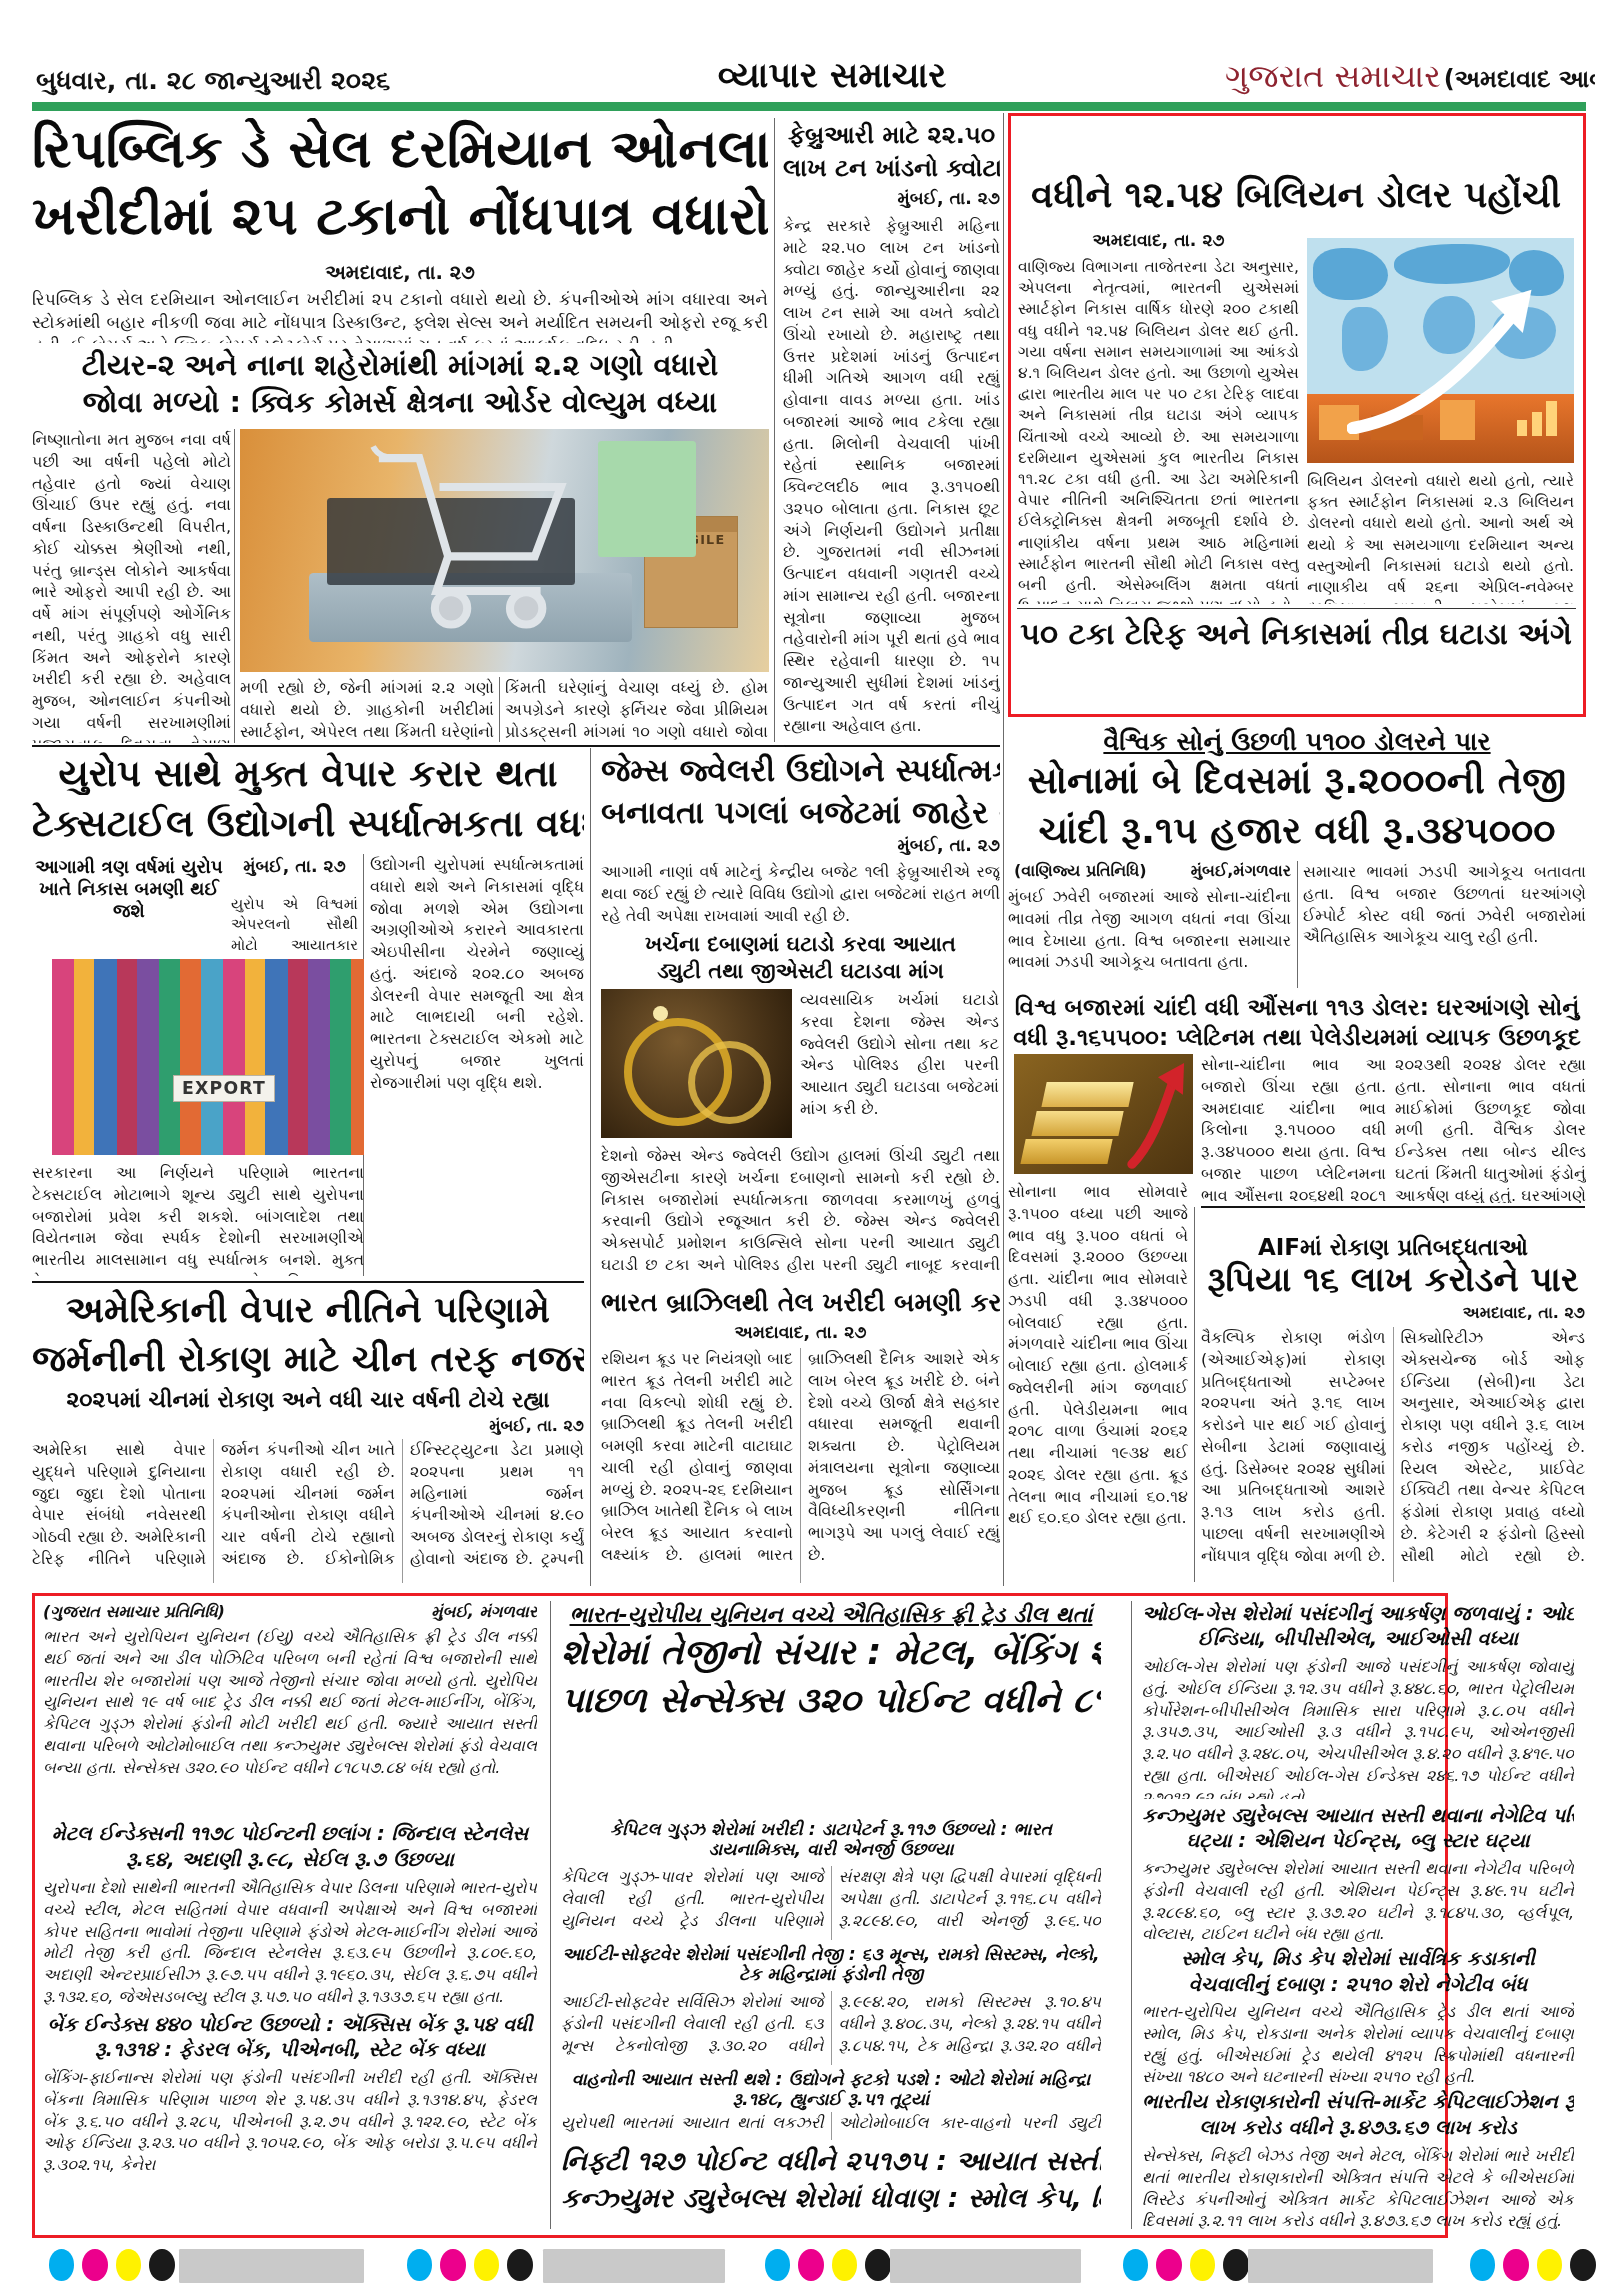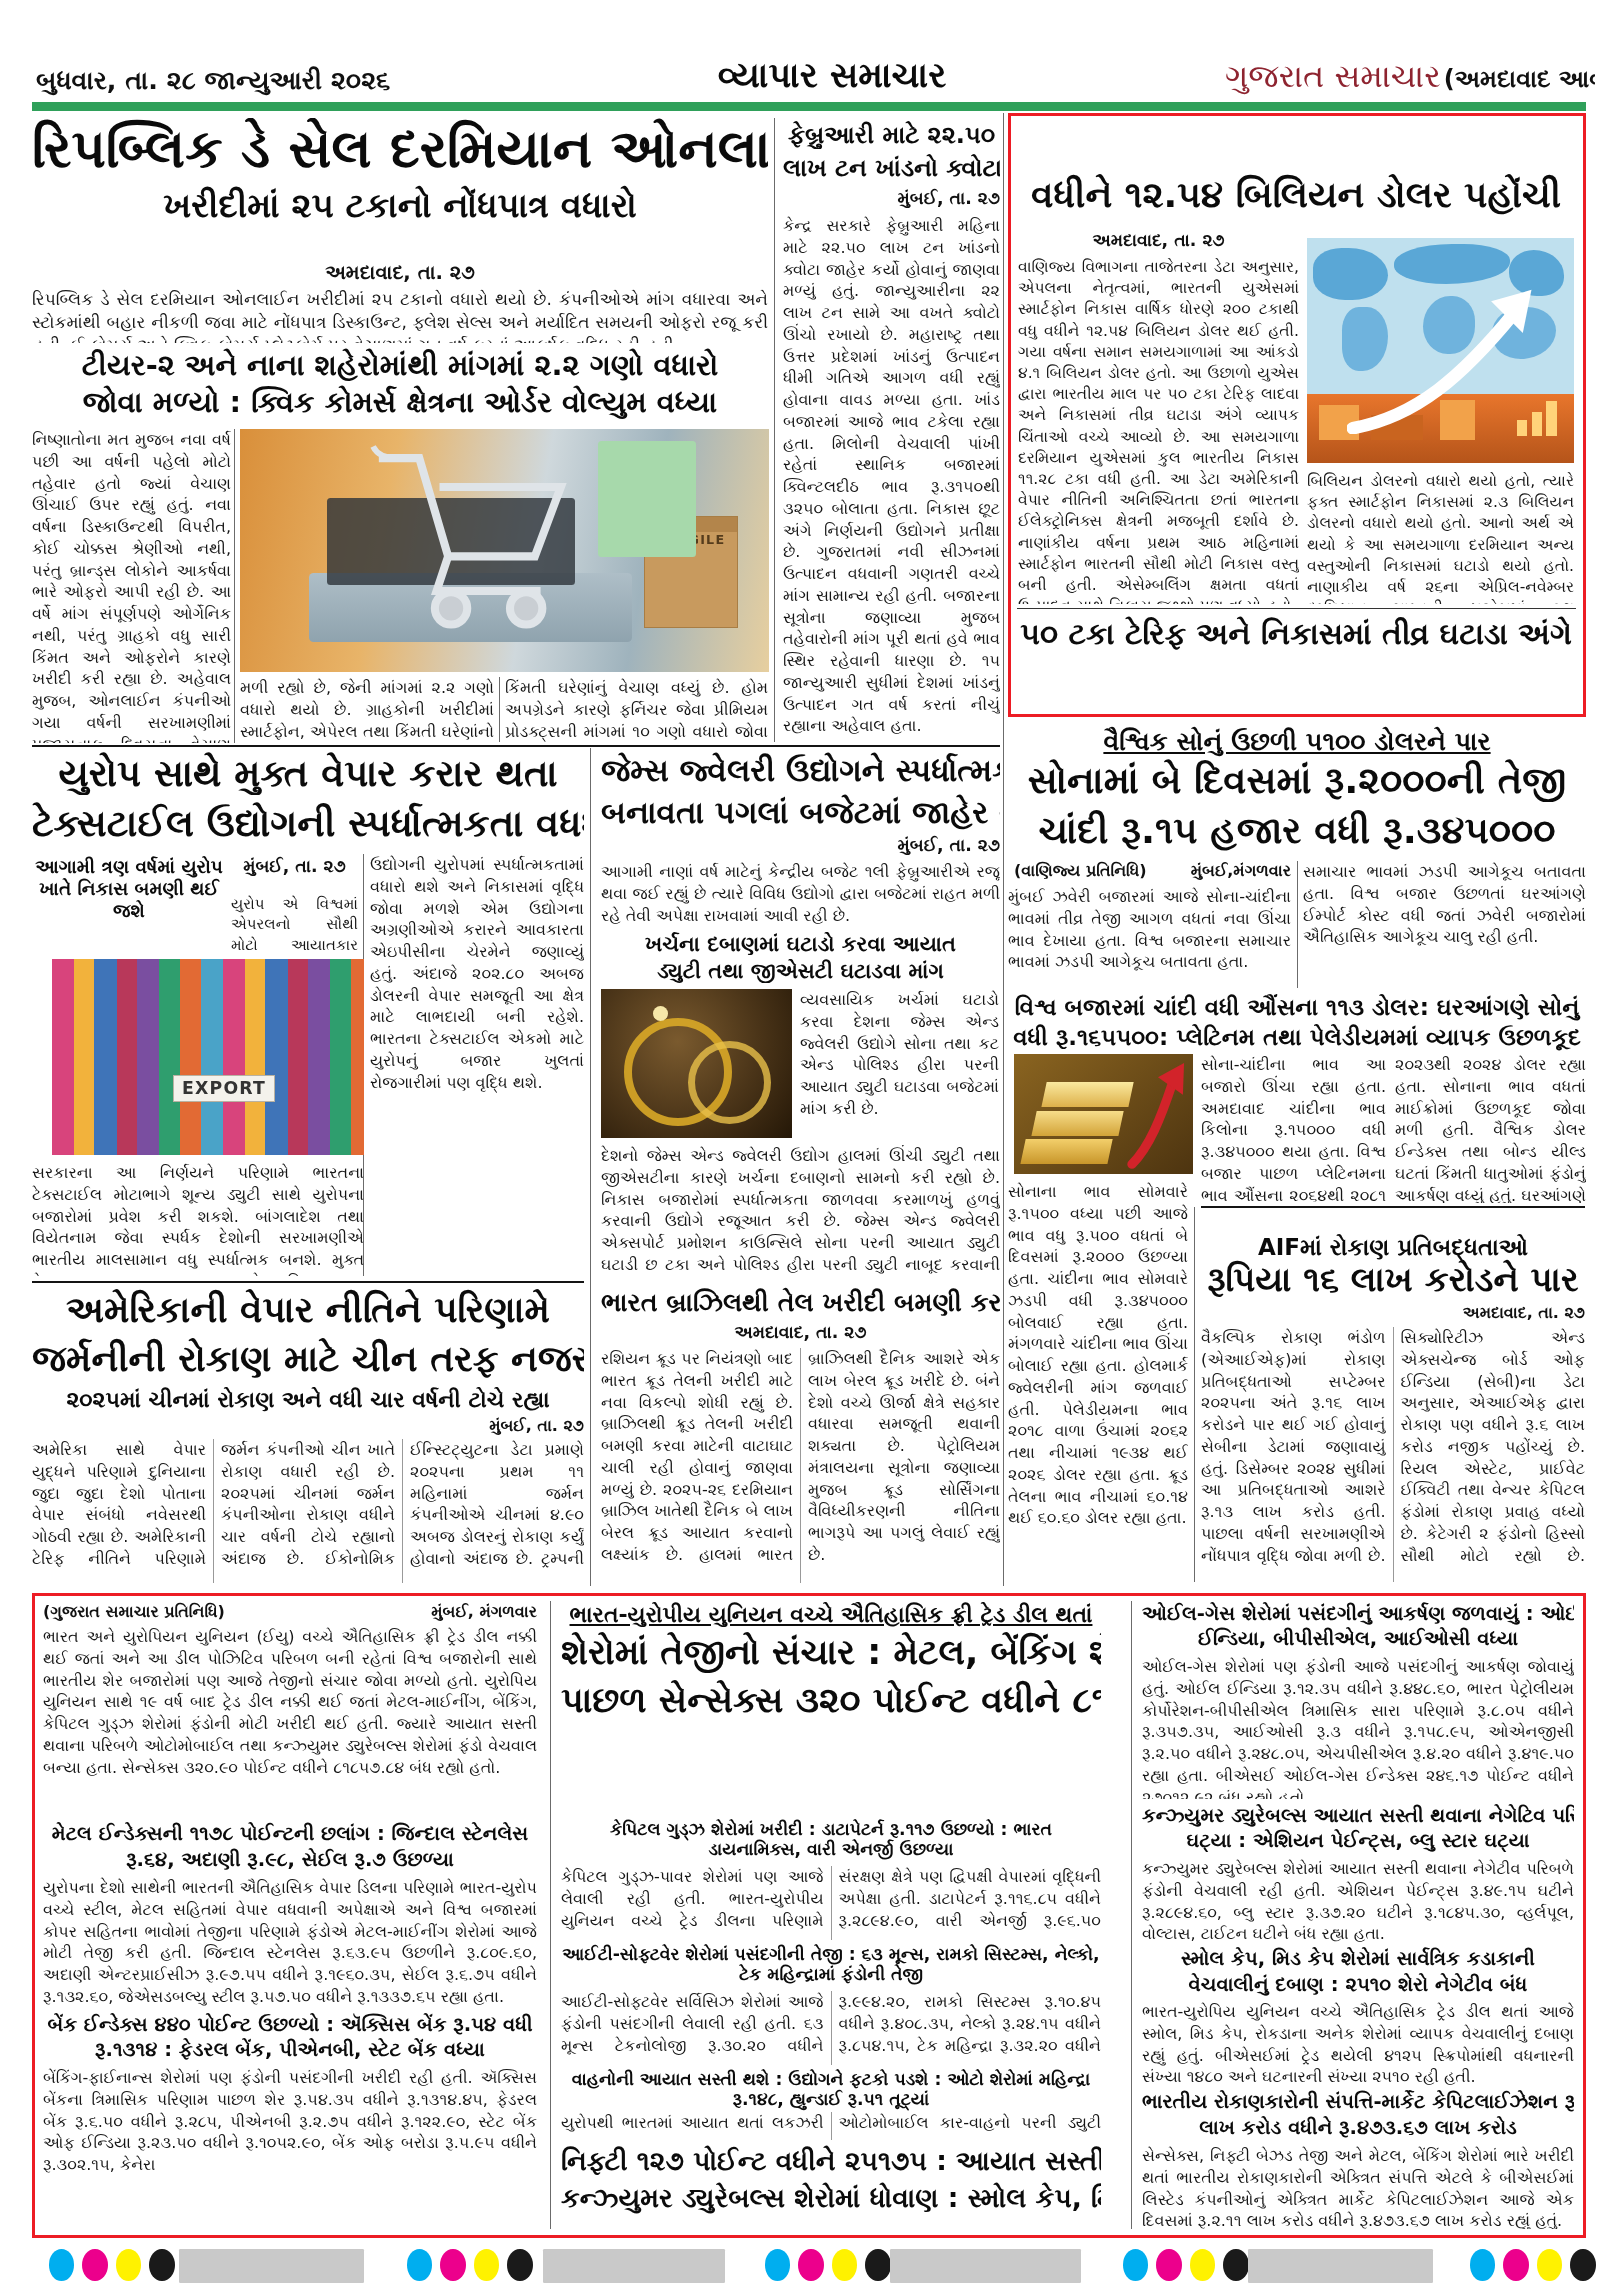--- a/index.html
+++ b/index.html
@@ -29,21 +29,21 @@
 <div class="greenbar" style="left:32px;top:102px;width:1554px;height:9.2px;"></div>
 <div class="abs hl" style="left:630px;top:55px;width:404px;font-size:35px;background:#fff;">વ્યાપાર સમાચાર</div>
 <div class="abs" style="left:1225px;top:57px;width:370px;white-space:nowrap;overflow:hidden;">
   <span style="color:#8e2430;font-weight:normal;font-size:32px;">ગુજરાત સમાચાર</span>
   <span style="font-size:24px;font-weight:bold;">(અમદાવાદ આવૃત્તિ)</span>
   
 </div>
 
 <section>
   <div class="abs hl" style="left:32px;top:118px;width:736px;font-size:53px;">રિપબ્લિક ડે સેલ દરમિયાન ઓનલાઈન</div>
-  <div class="abs hl" style="left:32px;top:185px;width:736px;font-size:34px;">ખરીદીમાં ૨૫ ટકાનો નોંધપાત્ર વધારો</div>
+  <div class="abs hl" style="left:32px;top:185px;width:736px;font-size:53px;">ખરીદીમાં ૨૫ ટકાનો નોંધપાત્ર વધારો</div>
   <div class="abs date" style="left:32px;top:261px;width:736px;text-align:center;font-size:19.6px;">અમદાવાદ, તા. ૨૭</div>
   <div class="abs body-text" style="left:32px;top:288px;width:736px;height:55px;font-size:17px;">રિપબ્લિક ડે સેલ દરમિયાન ઓનલાઈન ખરીદીમાં ૨૫ ટકાનો વધારો થયો છે. કંપનીઓએ માંગ વધારવા અને સ્ટોકમાંથી બહાર નીકળી જવા માટે નોંધપાત્ર ડિસ્કાઉન્ટ, ફ્લેશ સેલ્સ અને મર્યાદિત સમયની ઓફરો રજૂ કરી હતી. ઈ-કોમર્સ અને ક્વિક-કોમર્સ પ્લેટફોર્મ પર વેચાણમાં ગત વર્ષ કરતાં આકર્ષક વૃદ્ધિ રહી હતી.</div>
   <div class="abs sub" style="left:32px;top:348px;width:736px;font-size:29px;">ટીયર-૨ અને નાના શહેરોમાંથી માંગમાં ૨.૨ ગણો વધારો</div>
   <div class="abs sub" style="left:32px;top:385px;width:736px;font-size:29px;">જોવા મળ્યો : ક્વિક કોમર્સ ક્ષેત્રના ઓર્ડર વોલ્યુમ વધ્યા</div>
   <div class="abs body-text" style="left:32px;top:429px;width:199px;height:314px;">નિષ્ણાતોના મત મુજબ નવા વર્ષ પછી આ વર્ષની પહેલો મોટો તહેવાર હતો જ્યાં વેચાણ ઊંચાઈ ઉપર રહ્યું હતું. નવા વર્ષના ડિસ્કાઉન્ટથી વિપરીત, કોઈ ચોક્કસ શ્રેણીઓ નથી, પરંતુ બ્રાન્ડ્સ લોકોને આકર્ષવા ભારે ઓફરો આપી રહી છે. આ વર્ષે માંગ સંપૂર્ણપણે ઓર્ગેનિક નથી, પરંતુ ગ્રાહકો વધુ સારી કિંમત અને ઓફરોને કારણે ખરીદી કરી રહ્યા છે. અહેવાલ મુજબ, ઓનલાઈન કંપનીઓ ગયા વર્ષની સરખામણીમાં પ્રજાસત્તાક દિવસના વેચાણ દરમિયાન ૨૦થી ૨૫% વૃદ્ધિ અનુભવી રહી છે. મેટ્રો શહેરો ઉપરાંત ટીયર-૨ અને નાના શહેરોમાંથી પણ મજબૂત માંગ નોંધાઈ હતી.</div>
 
   <div class="photo" style="left:240px;top:429px;width:529px;height:243px;background:linear-gradient(100deg,#d98f3a 0%,#e8b469 28%,#cfd8dc 55%,#9fb3bd 75%,#e7cf9f 100%);">
     <div class="abs" style="left:69px;top:144px;width:323px;height:69px;background:linear-gradient(#aebec7,#8fa3ae);border-radius:4.6px;"></div>
     <div class="abs" style="left:87px;top:69px;width:248px;height:87px;background:#2c3238;opacity:.8;border-radius:3.5px;"></div>
     <svg style="position:absolute;left:104px;top:5.8px;" width="243" height="208" viewBox="0 0 420 360">
@@ -185,21 +185,21 @@
 </section>
 
 <section>
   <div class="hrule" style="left:1201px;top:1206px;width:384px;height:1.7px;"></div>
   <div class="abs hl" style="left:1201px;top:1234px;width:384px;font-size:23px;">AIFમાં રોકાણ પ્રતિબદ્ધતાઓ</div>
   <div class="abs hl" style="left:1201px;top:1259px;width:384px;font-size:34px;">રૂપિયા ૧૬ લાખ કરોડને પાર</div>
   <div class="abs date" style="left:1201px;top:1303px;width:384px;text-align:right;font-size:16px;">અમદાવાદ, તા. ૨૭</div>
   <div class="abs body-text two-col" style="left:1201px;top:1327px;width:384px;height:255px;">વૈકલ્પિક રોકાણ ભંડોળ (એઆઈએફ)માં રોકાણ પ્રતિબદ્ધતાઓ સપ્ટેમ્બર ૨૦૨૫ના અંતે રૂ.૧૬ લાખ કરોડને પાર થઈ ગઈ હોવાનું સેબીના ડેટામાં જણાવાયું હતું. ડિસેમ્બર ૨૦૨૪ સુધીમાં આ પ્રતિબદ્ધતાઓ આશરે રૂ.૧૩ લાખ કરોડ હતી. પાછલા વર્ષની સરખામણીએ નોંધપાત્ર વૃદ્ધિ જોવા મળી છે. સિક્યોરિટીઝ એન્ડ એક્સચેન્જ બોર્ડ ઓફ ઈન્ડિયા (સેબી)ના ડેટા અનુસાર, એઆઈએફ દ્વારા રોકાણ પણ વધીને રૂ.૬ લાખ કરોડ નજીક પહોંચ્યું છે. રિયલ એસ્ટેટ, પ્રાઈવેટ ઈક્વિટી તથા વેન્ચર કેપિટલ ફંડોમાં રોકાણ પ્રવાહ વધ્યો છે. કેટેગરી ૨ ફંડોનો હિસ્સો સૌથી મોટો રહ્યો છે. એચએનઆઈ રોકાણકારોનું આકર્ષણ વધી રહ્યું હોવાનું નિષ્ણાતો જણાવે છે.</div>
 </section>
 
-<div class="redbox" style="left:32px;top:1593px;width:1554px;height:645px;">
+<div class="redbox" style="left:32px;top:1593px;width:1416px;height:645px;font-style:italic;">
 
   <div class="abs date" style="left:8px;top:5.8px;width:248px;font-size:16px;">(ગુજરાત સમાચાર પ્રતિનિધિ)</div>
   <div class="abs date" style="left:323px;top:5.8px;width:179px;text-align:right;font-size:16px;">મુંબઈ, મંગળવાર</div>
   <div class="abs body-text" style="left:8px;top:30px;width:494px;height:191px;">ભારત અને યુરોપિયન યુનિયન (ઈયુ) વચ્ચે ઐતિહાસિક ફ્રી ટ્રેડ ડીલ નક્કી થઈ જતાં અને આ ડીલ પોઝિટિવ પરિબળ બની રહેતાં વિશ્વ બજારોની સાથે ભારતીય શેર બજારોમાં પણ આજે તેજીનો સંચાર જોવા મળ્યો હતો. યુરોપિય યુનિયન સાથે ૧૯ વર્ષ બાદ ટ્રેડ ડીલ નક્કી થઈ જતાં મેટલ-માઈનીંગ, બેંકિંગ, કેપિટલ ગુડ્ઝ શેરોમાં ફંડોની મોટી ખરીદી થઈ હતી. જ્યારે આયાત સસ્તી થવાના પરિબળે ઓટોમોબાઈલ તથા કન્ઝ્યુમર ડ્યુરેબલ્સ શેરોમાં ફંડો વેચવાલ બન્યા હતા. સેન્સેક્સ ૩૨૦.૯૦ પોઈન્ટ વધીને ૮૧૮૫૭.૮૪ બંધ રહ્યો હતો.</div>
   <div class="abs sub" style="left:8px;top:226px;width:494px;font-size:19.6px;">મેટલ ઈન્ડેક્સની ૧૧૭૮ પોઈન્ટની છલાંગ : જિન્દાલ સ્ટેનલેસ</div>
   <div class="abs sub" style="left:8px;top:252px;width:494px;font-size:19.6px;">રૂ.૬૪, અદાણી રૂ.૯૮, સેઈલ રૂ.૭ ઉછળ્યા</div>
   <div class="abs body-text" style="left:8px;top:281px;width:494px;height:131px;">યુરોપના દેશો સાથેની ભારતની ઐતિહાસિક વેપાર ડિલના પરિણામે ભારત-યુરોપ વચ્ચે સ્ટીલ, મેટલ સહિતમાં વેપાર વધવાની અપેક્ષાએ અને વિશ્વ બજારમાં કોપર સહિતના ભાવોમાં તેજીના પરિણામે ફંડોએ મેટલ-માઈનીંગ શેરોમાં આજે મોટી તેજી કરી હતી. જિન્દાલ સ્ટેનલેસ રૂ.૬૩.૯૫ ઉછળીને રૂ.૮૦૯.૬૦, અદાણી એન્ટરપ્રાઈસીઝ રૂ.૯૭.૫૫ વધીને રૂ.૧૯૬૦.૩૫, સેઈલ રૂ.૬.૭૫ વધીને રૂ.૧૩૨.૬૦, જેએસડબલ્યુ સ્ટીલ રૂ.૫૭.૫૦ વધીને રૂ.૧૩૩૭.૬૫ રહ્યા હતા.</div>
   <div class="abs sub" style="left:8px;top:417px;width:494px;font-size:19.6px;">બેંક ઈન્ડેક્સ ૪૪૦ પોઈન્ટ ઉછળ્યો : ઍક્સિસ બેંક રૂ.૫૪ વધી</div>
   <div class="abs sub" style="left:8px;top:442px;width:494px;font-size:19.6px;">રૂ.૧૩૧૪ : ફેડરલ બેંક, પીએનબી, સ્ટેટ બેંક વધ્યા</div>
   <div class="abs body-text" style="left:8px;top:471px;width:494px;height:159px;">બેંકિંગ-ફાઈનાન્સ શેરોમાં પણ ફંડોની પસંદગીની ખરીદી રહી હતી. ઍક્સિસ બેંકના ત્રિમાસિક પરિણામ પાછળ શેર રૂ.૫૪.૩૫ વધીને રૂ.૧૩૧૪.૪૫, ફેડરલ બેંક રૂ.૬.૫૦ વધીને રૂ.૨૮૫, પીએનબી રૂ.૨.૭૫ વધીને રૂ.૧૨૨.૯૦, સ્ટેટ બેંક ઓફ ઈન્ડિયા રૂ.૨૩.૫૦ વધીને રૂ.૧૦૫૨.૯૦, બેંક ઓફ બરોડા રૂ.૫.૯૫ વધીને રૂ.૩૦૨.૧૫, કેનેરા</div>

